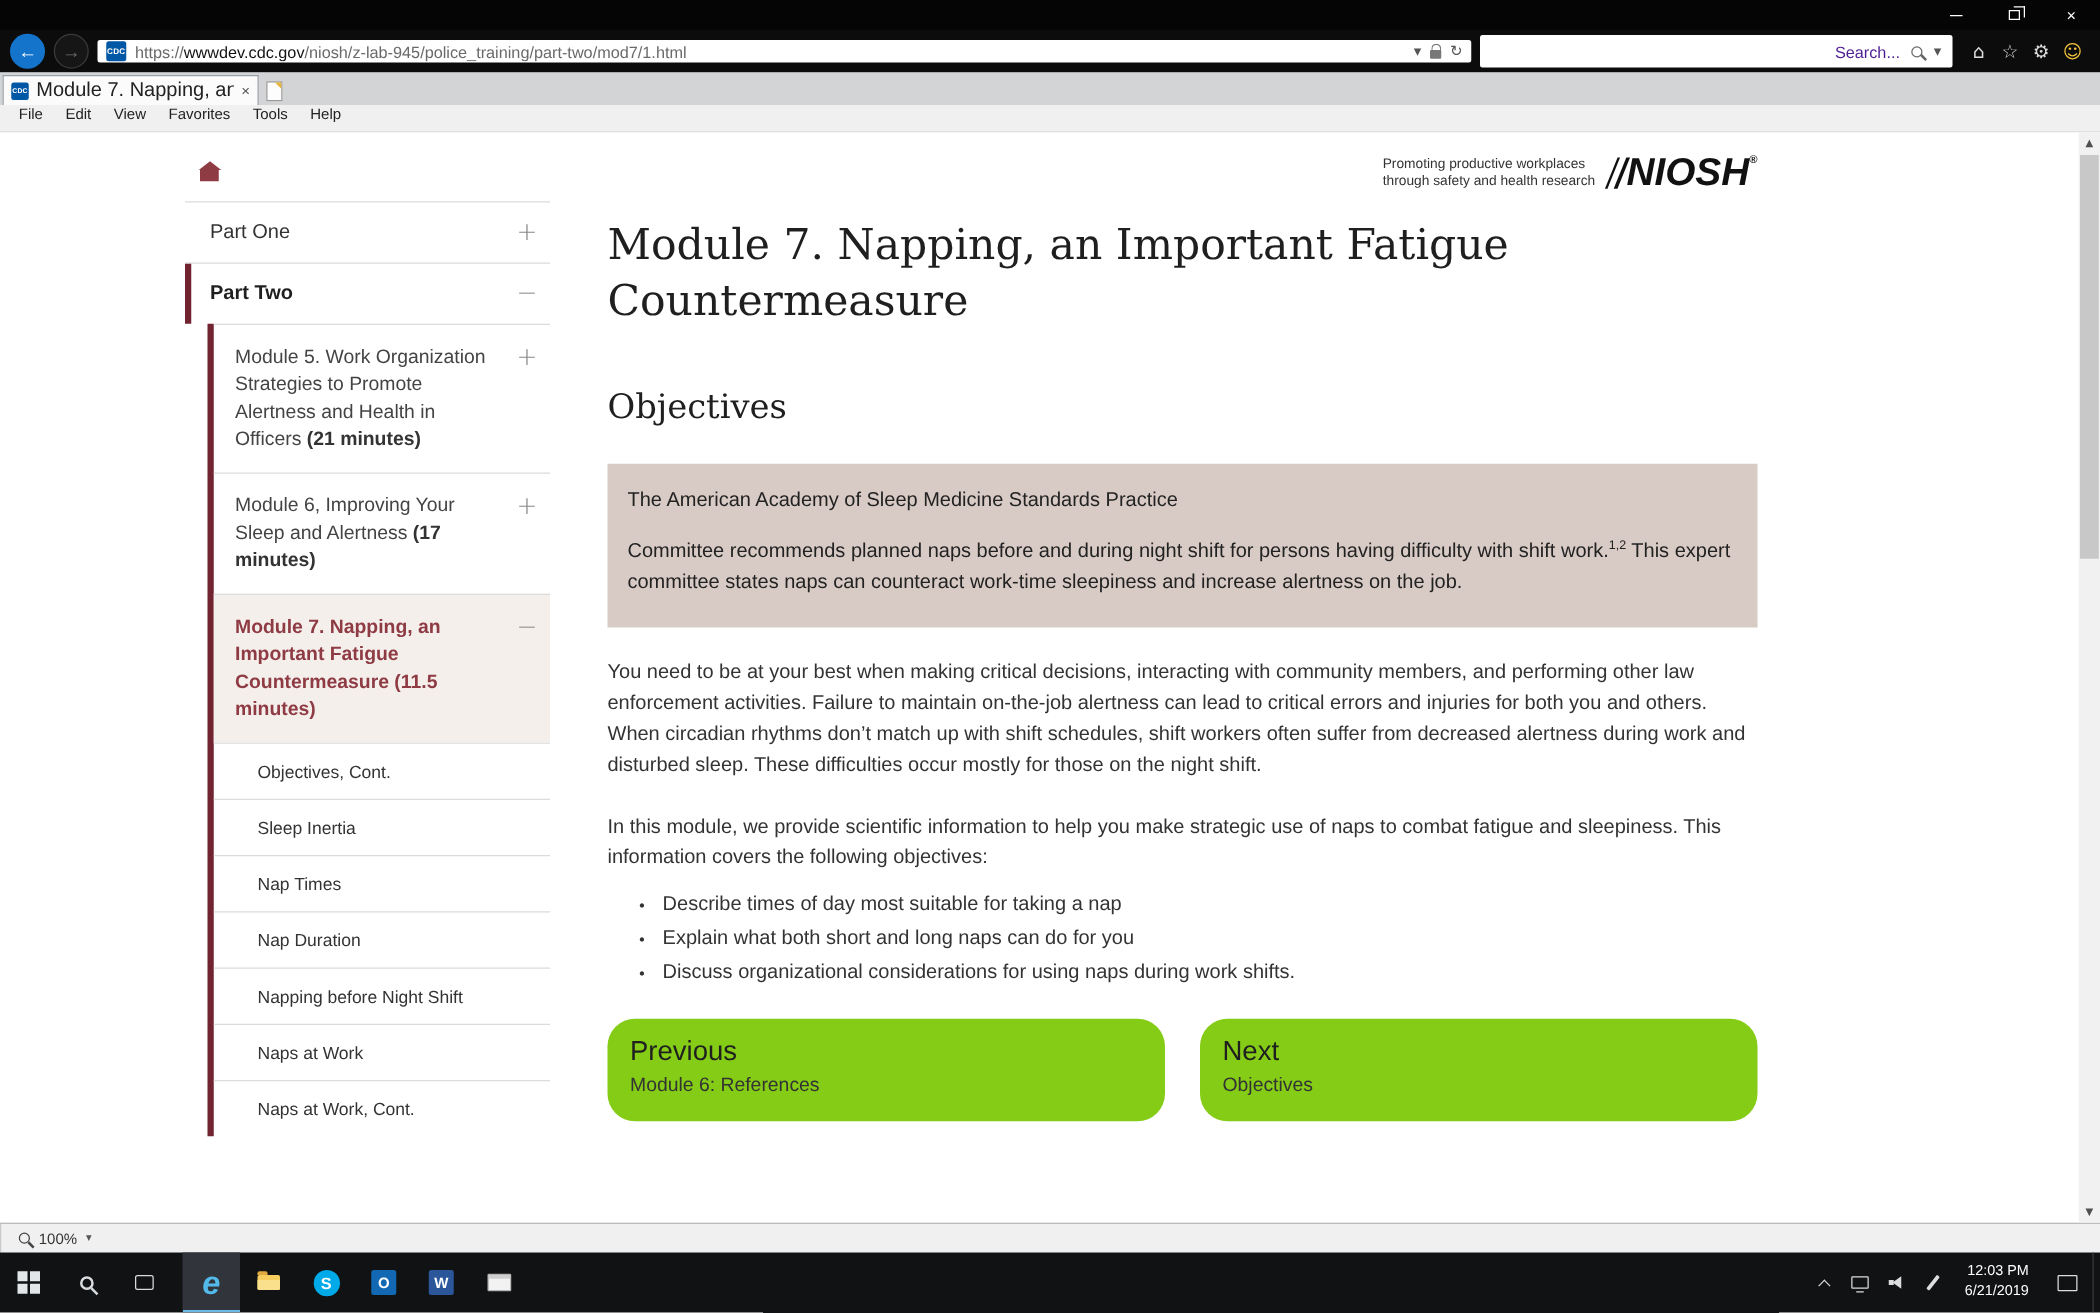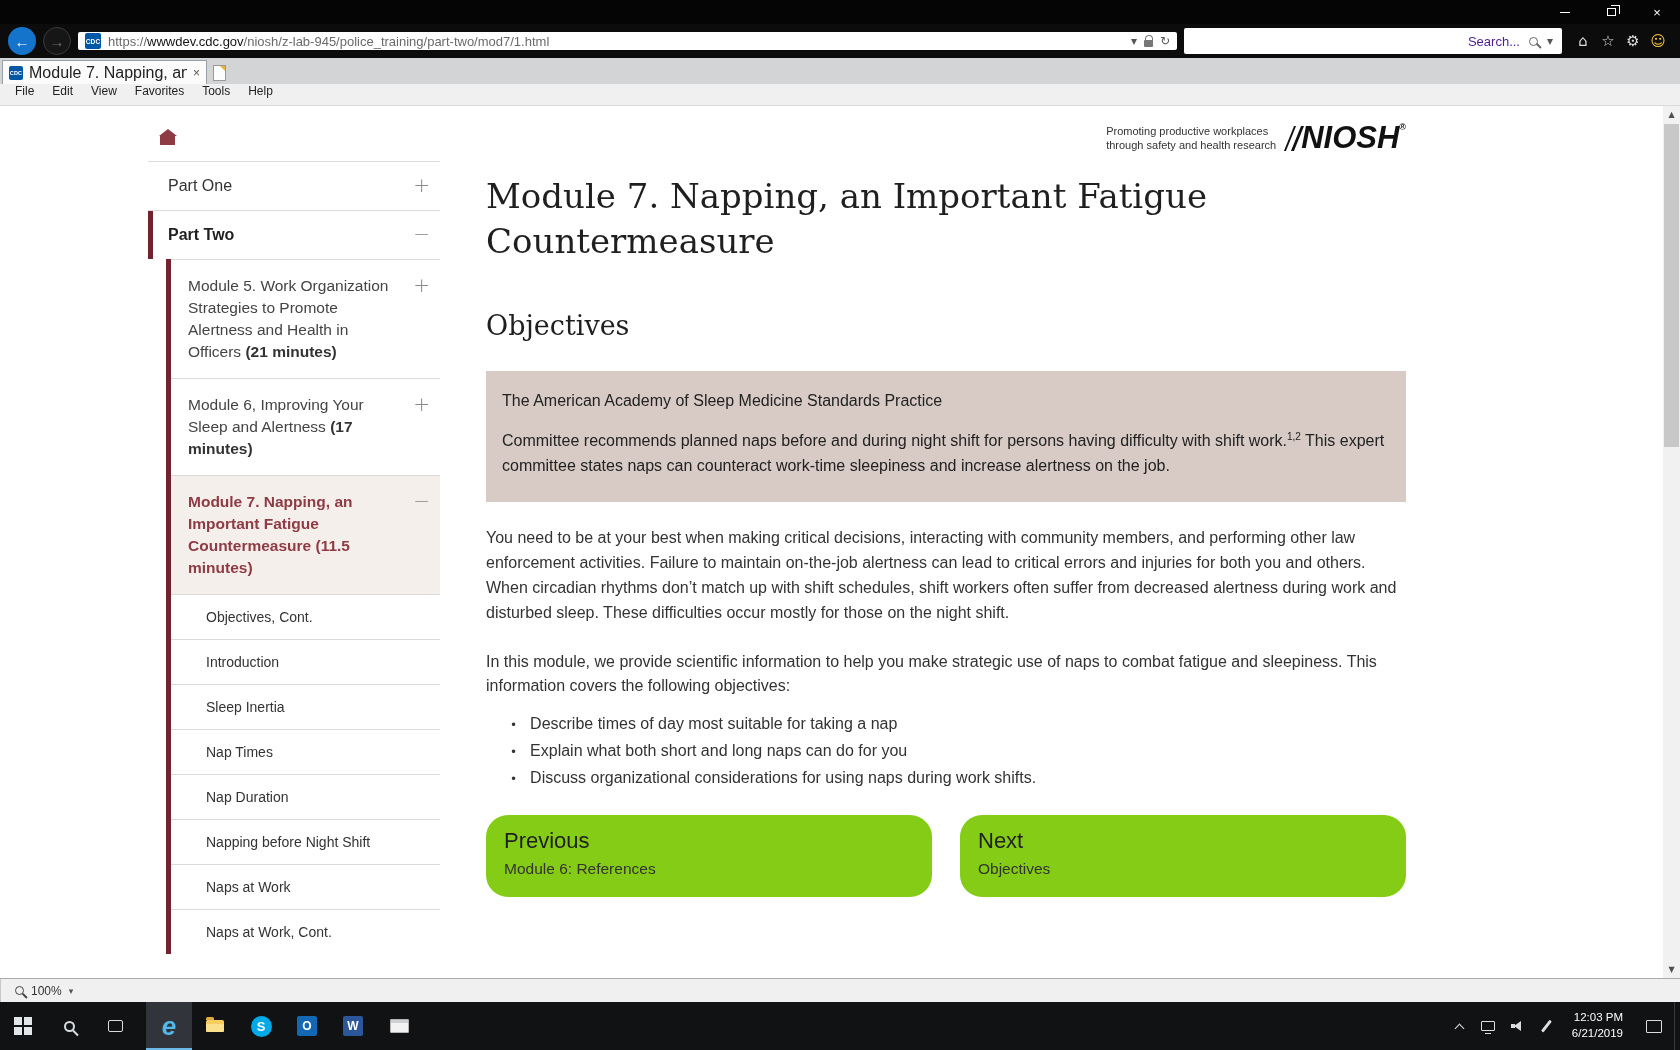--- a/index.html
+++ b/index.html
@@ -229,21 +229,20 @@
           </div>
           <div class="module">
             <span>Module 6, Improving Your Sleep and Alertness </span><span class="dur">(17 minutes)</span>
             <span class="expander">+</span>
           </div>
           <div class="module module-active">
             <span>Module 7. Napping, an Important Fatigue Countermeasure </span><span class="dur">(11.5 minutes)</span>
             <span class="expander">−</span>
           </div>
           <div class="subitem">Objectives, Cont.</div>
-          <div class="subitem">Introduction</div>
           <div class="subitem">Sleep Inertia</div>
           <div class="subitem">Nap Times</div>
           <div class="subitem">Nap Duration</div>
           <div class="subitem">Napping before Night Shift</div>
           <div class="subitem">Naps at Work</div>
           <div class="subitem">Naps at Work, Cont.</div>
 
         </div>
       </div>
 

